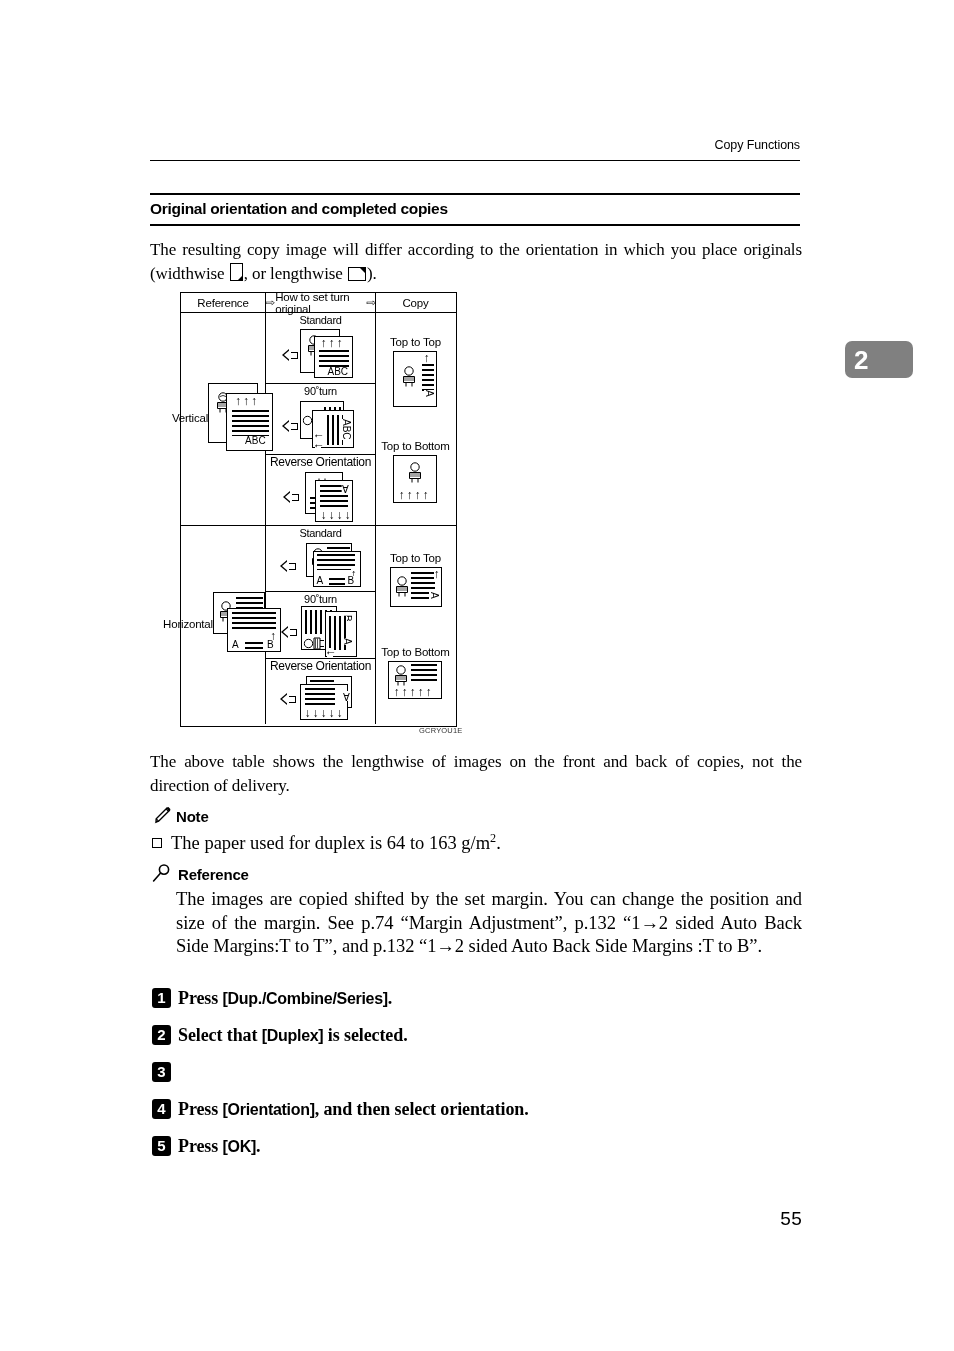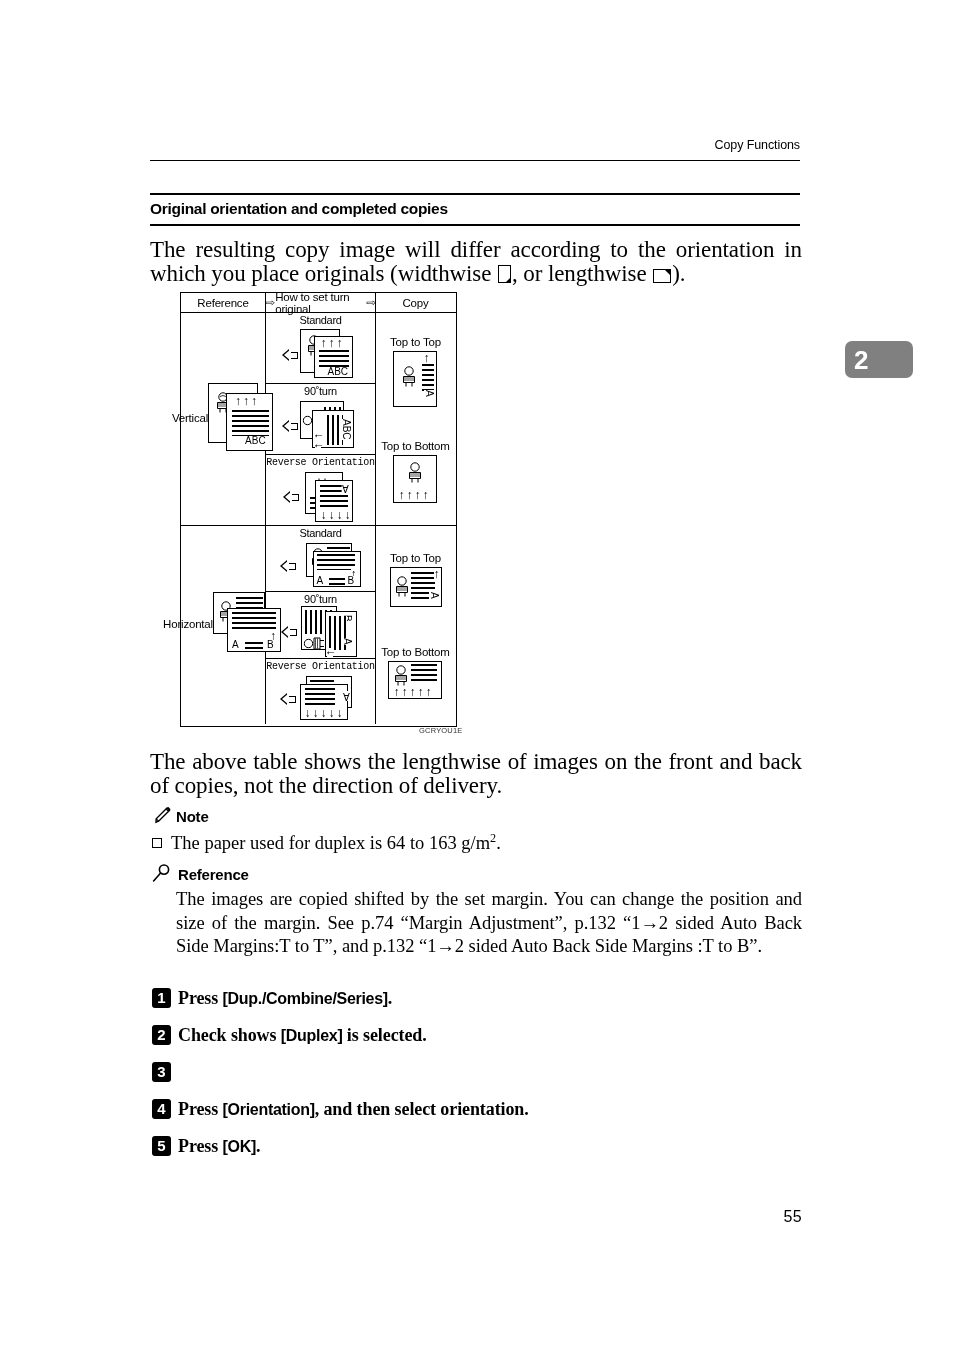--- a/index.html
+++ b/index.html
@@ -87,21 +87,21 @@
     top: 224px;
     width: 650px;
     height: 2px;
     background: #000;
   }
 
   
   .para {
     position: absolute;
     font-family: "Liberation Serif", serif;
-    font-size: 23px;
+    font-size: 17px;
     line-height: 23.5px;
     text-align: justify;
     letter-spacing: -0.1px;
   }
   #intro-para { left: 150px; top: 238px; width: 652px; }
   #below-fig-para { left: 150px; top: 750px; width: 652px; }
 
   
   .ori-icon {
     display: inline-block;
@@ -224,21 +224,21 @@
     padding-top: 1px;
   }
   .how-sub + .how-sub { border-top: 1.4px solid #000; }
   .sub-label {
     font-family: "Liberation Sans", sans-serif;
     font-size: 11px;
     letter-spacing: -0.3px;
     line-height: 13px;
     white-space: nowrap;
   }
-  .sub-label.small { font-size: 10px; font-family: Liberation Mono, monospace; }
+  .sub-label.small { font-size: 12px; }
 
   .orig-label, .copy-label {
     font-family: "Liberation Sans", sans-serif;
     font-size: 11.5px;
     letter-spacing: -0.2px;
     margin-bottom: 3px;
     text-align: center;
   }
   .copy-label { margin-bottom: 1px; }
 
@@ -435,21 +435,21 @@
   #step5 { top: 1136px; }
 
   
   .page-num {
     position: absolute;
     left: 740px;
     top: 1208px;
     width: 62px;
     text-align: right;
     font-family: "Liberation Sans", sans-serif;
-    font-size: 16px;
+    font-size: 19px;
     letter-spacing: 0.3px;
   }
 </style>
 </head>
 <body>
 
 <div class="page">
 
   <div class="running-head">Copy Functions</div>
   <div class="head-rule"></div>
@@ -841,21 +841,21 @@
   </div>
   <div class="blk-title" id="ref-title">Reference</div>
   <div id="ref-body">The images are copied shifted by the set margin. You can change the position and size of the margin. See p.74 “Margin Adjustment”, p.132 “1→2 sided Auto Back Side Margins:T to T”, and p.132 “1→2 sided Auto Back Side Margins :T to B”.</div>
 
   <div class="step" id="step1">
     <div class="step-num">1</div>
     <div class="step-text"><span>Press </span><span class="ui">[Dup./Combine/Series]</span><span>.</span></div>
   </div>
   <div class="step" id="step2">
     <div class="step-num">2</div>
-    <div class="step-text"><span>Check shows </span><span class="ui">[Duplex]</span><span> is selected.</span></div>
+    <div class="step-text"><span>Select that </span><span class="ui">[Duplex]</span><span> is selected.</span></div>
   </div>
   <div class="step" id="step3">
     <div class="step-num">3</div>
   </div>
   <div class="step" id="step4">
     <div class="step-num">4</div>
     <div class="step-text"><span>Press </span><span class="ui">[Orientation]</span><span>, and then select orientation.</span></div>
   </div>
   <div class="step" id="step5">
     <div class="step-num">5</div>

